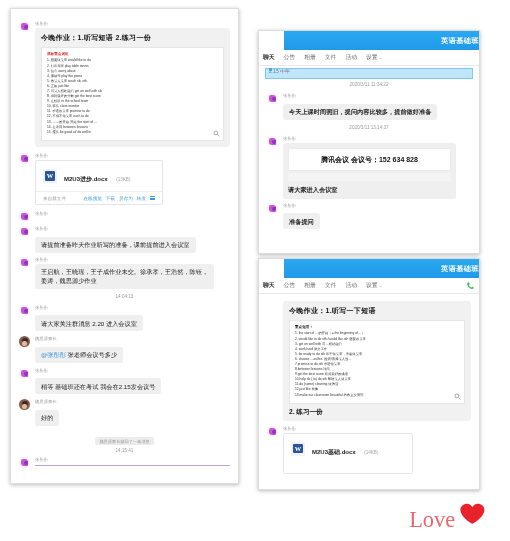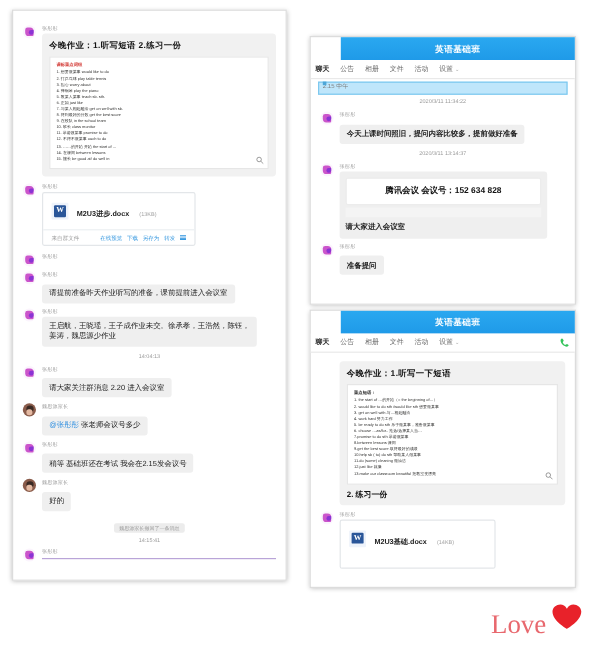--- a/index.html
+++ b/index.html
@@ -58,21 +58,21 @@
   .file-size{font-size:4.6px;color:#a3a3a3;margin-left:4px;font-weight:normal;}
   .file-foot{border-top:1px solid #eceff2;display:flex;align-items:center;
              padding:3px 7px;font-size:4.6px;color:#9b9b9b;}
   .file-foot .acts{margin-left:auto;display:flex;gap:4px;align-items:center;}
   .file-foot .acts a{color:#3a9ae0;text-decoration:none;}
   .hamb{display:inline-block;width:5px;}
   .hamb i{display:block;height:.8px;background:#3a9ae0;margin:1px 0;}
 
   
   .win-title{height:19px;background:linear-gradient(180deg,#2aa8f0 0%,#1f9ae8 100%);
-             color:#fff;font-size:7.2px;font-weight:bold;line-height:19px;text-align:center;
+             color:#fff;font-size:7.2px;font-weight:bold;line-height:19px;text-align:right;
              letter-spacing:.4px;margin-left:25px;}
   .win-tabs{height:15px;border-bottom:1px solid #e9e9e9;display:flex;align-items:center;
             padding:0 4px;background:#fff;}
   .win-tabs .tab{font-size:5.8px;color:#666;margin-right:9px;white-space:nowrap;}
   .win-tabs .tab.active{color:#222;font-weight:bold;}
   .caret{font-size:4.4px;color:#999;margin-left:1.5px;}
   .phone-ic{margin-left:auto;width:9px;height:9px;color:#35c45c;}
   .editstrip{height:9px;background:#bfe6fb;border:1px solid #7dc8ef;margin:2px 6px 0 6px;
              position:relative;}
   .editstrip span{position:absolute;left:3px;top:-1px;font-size:5px;color:#7d7d7d;}

